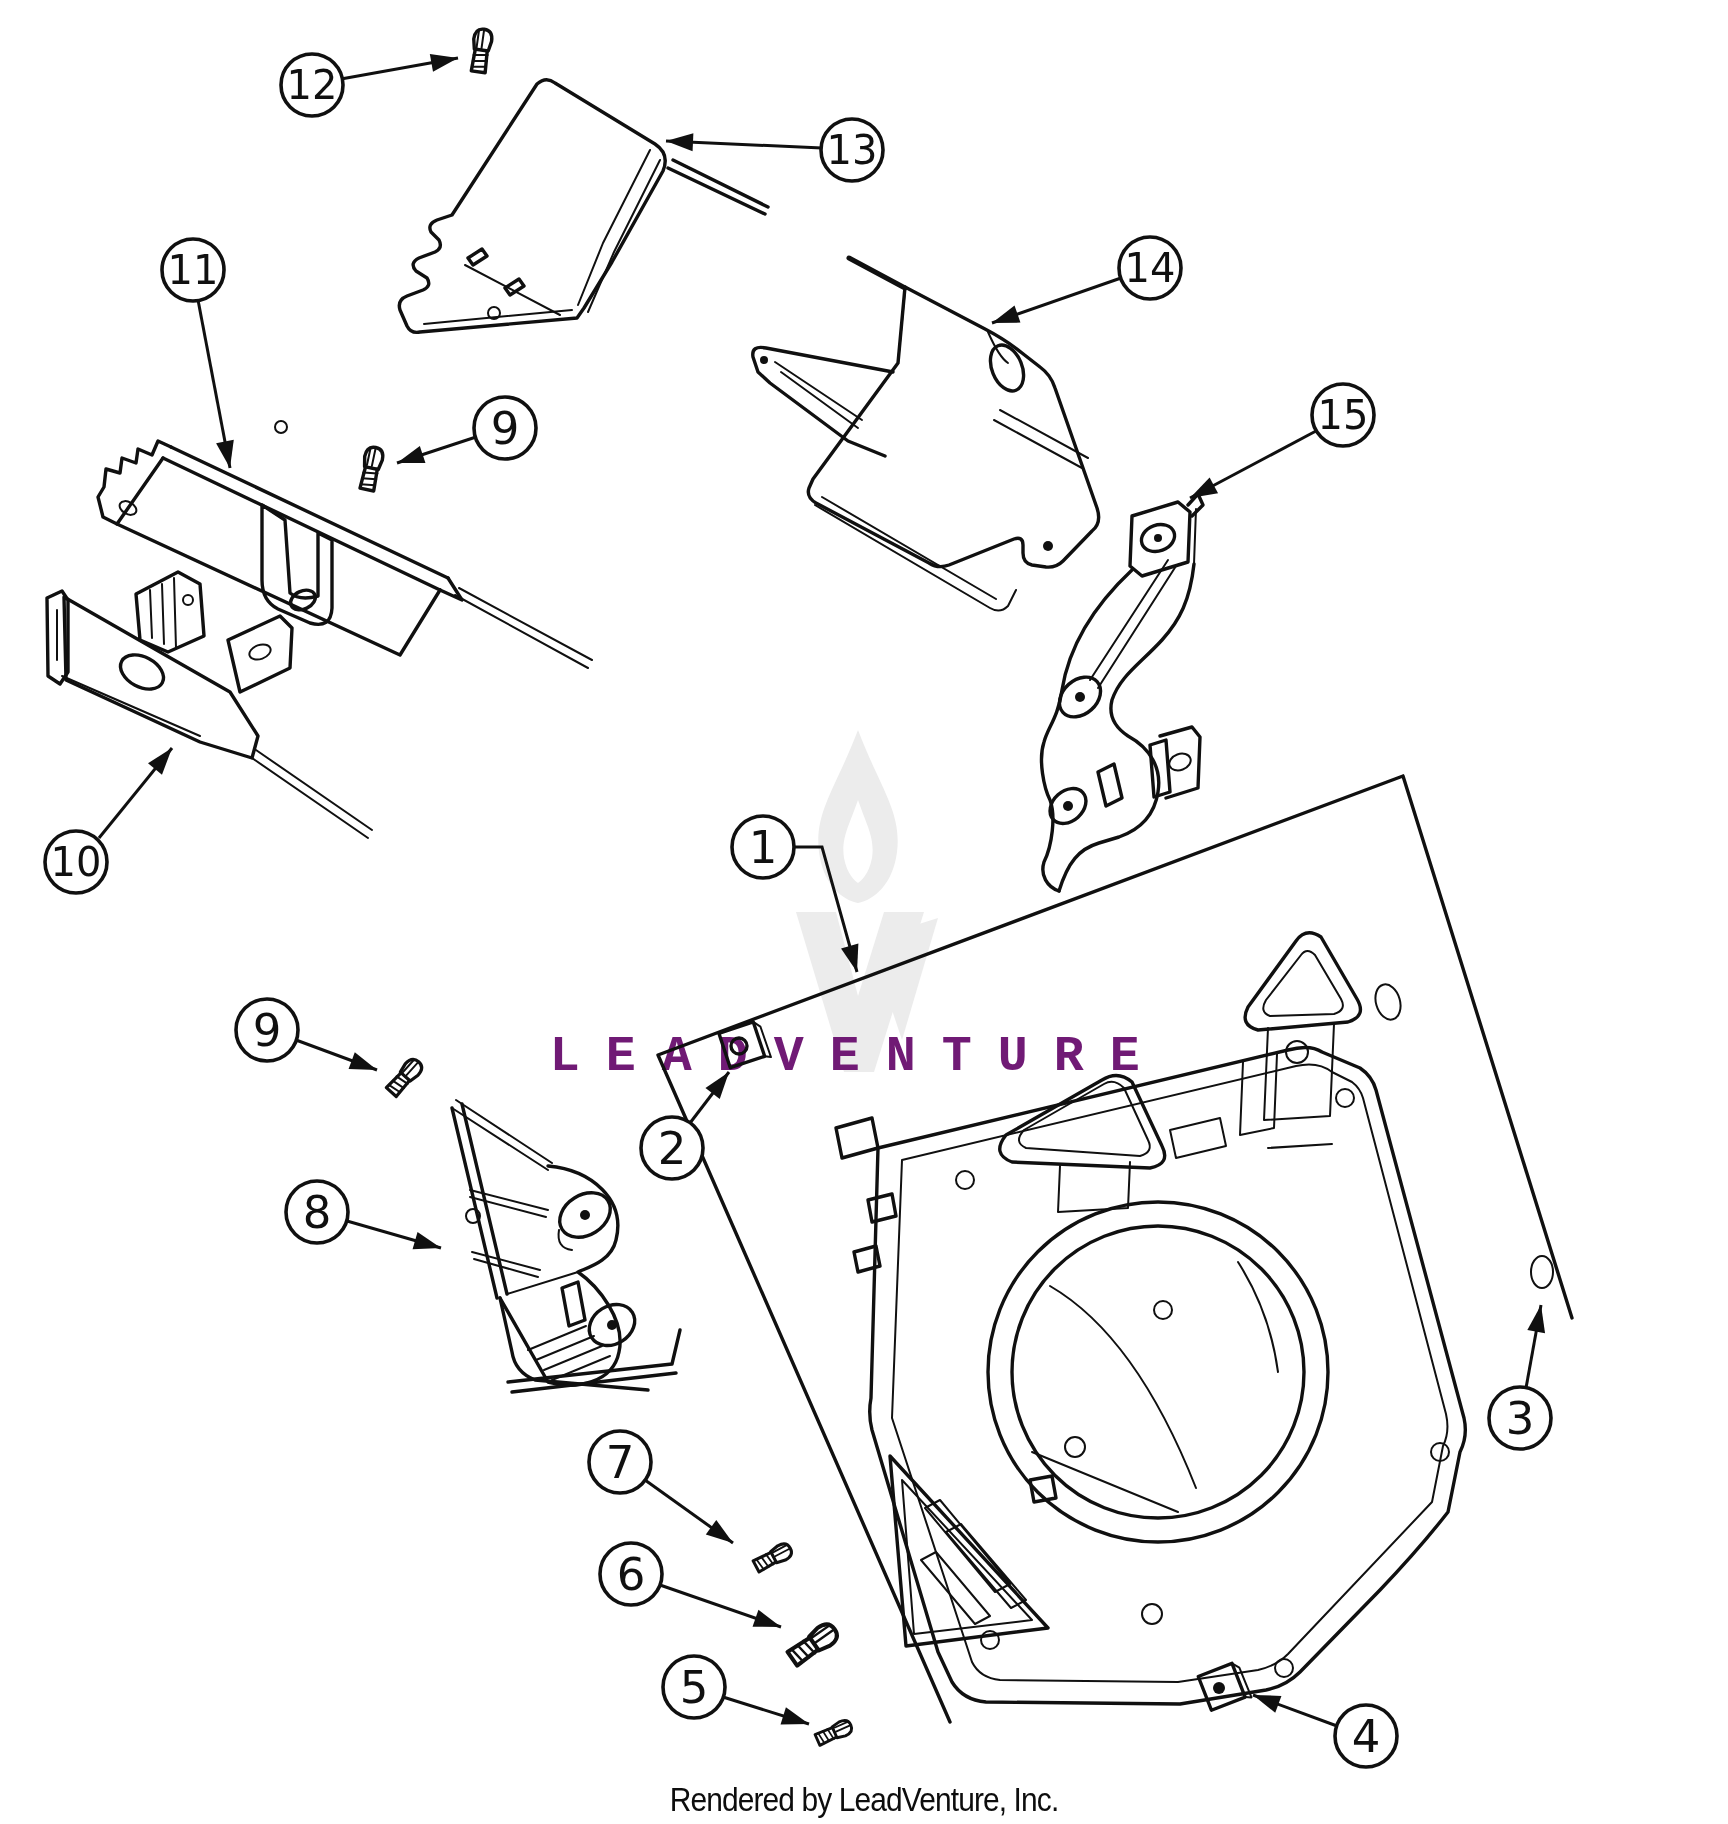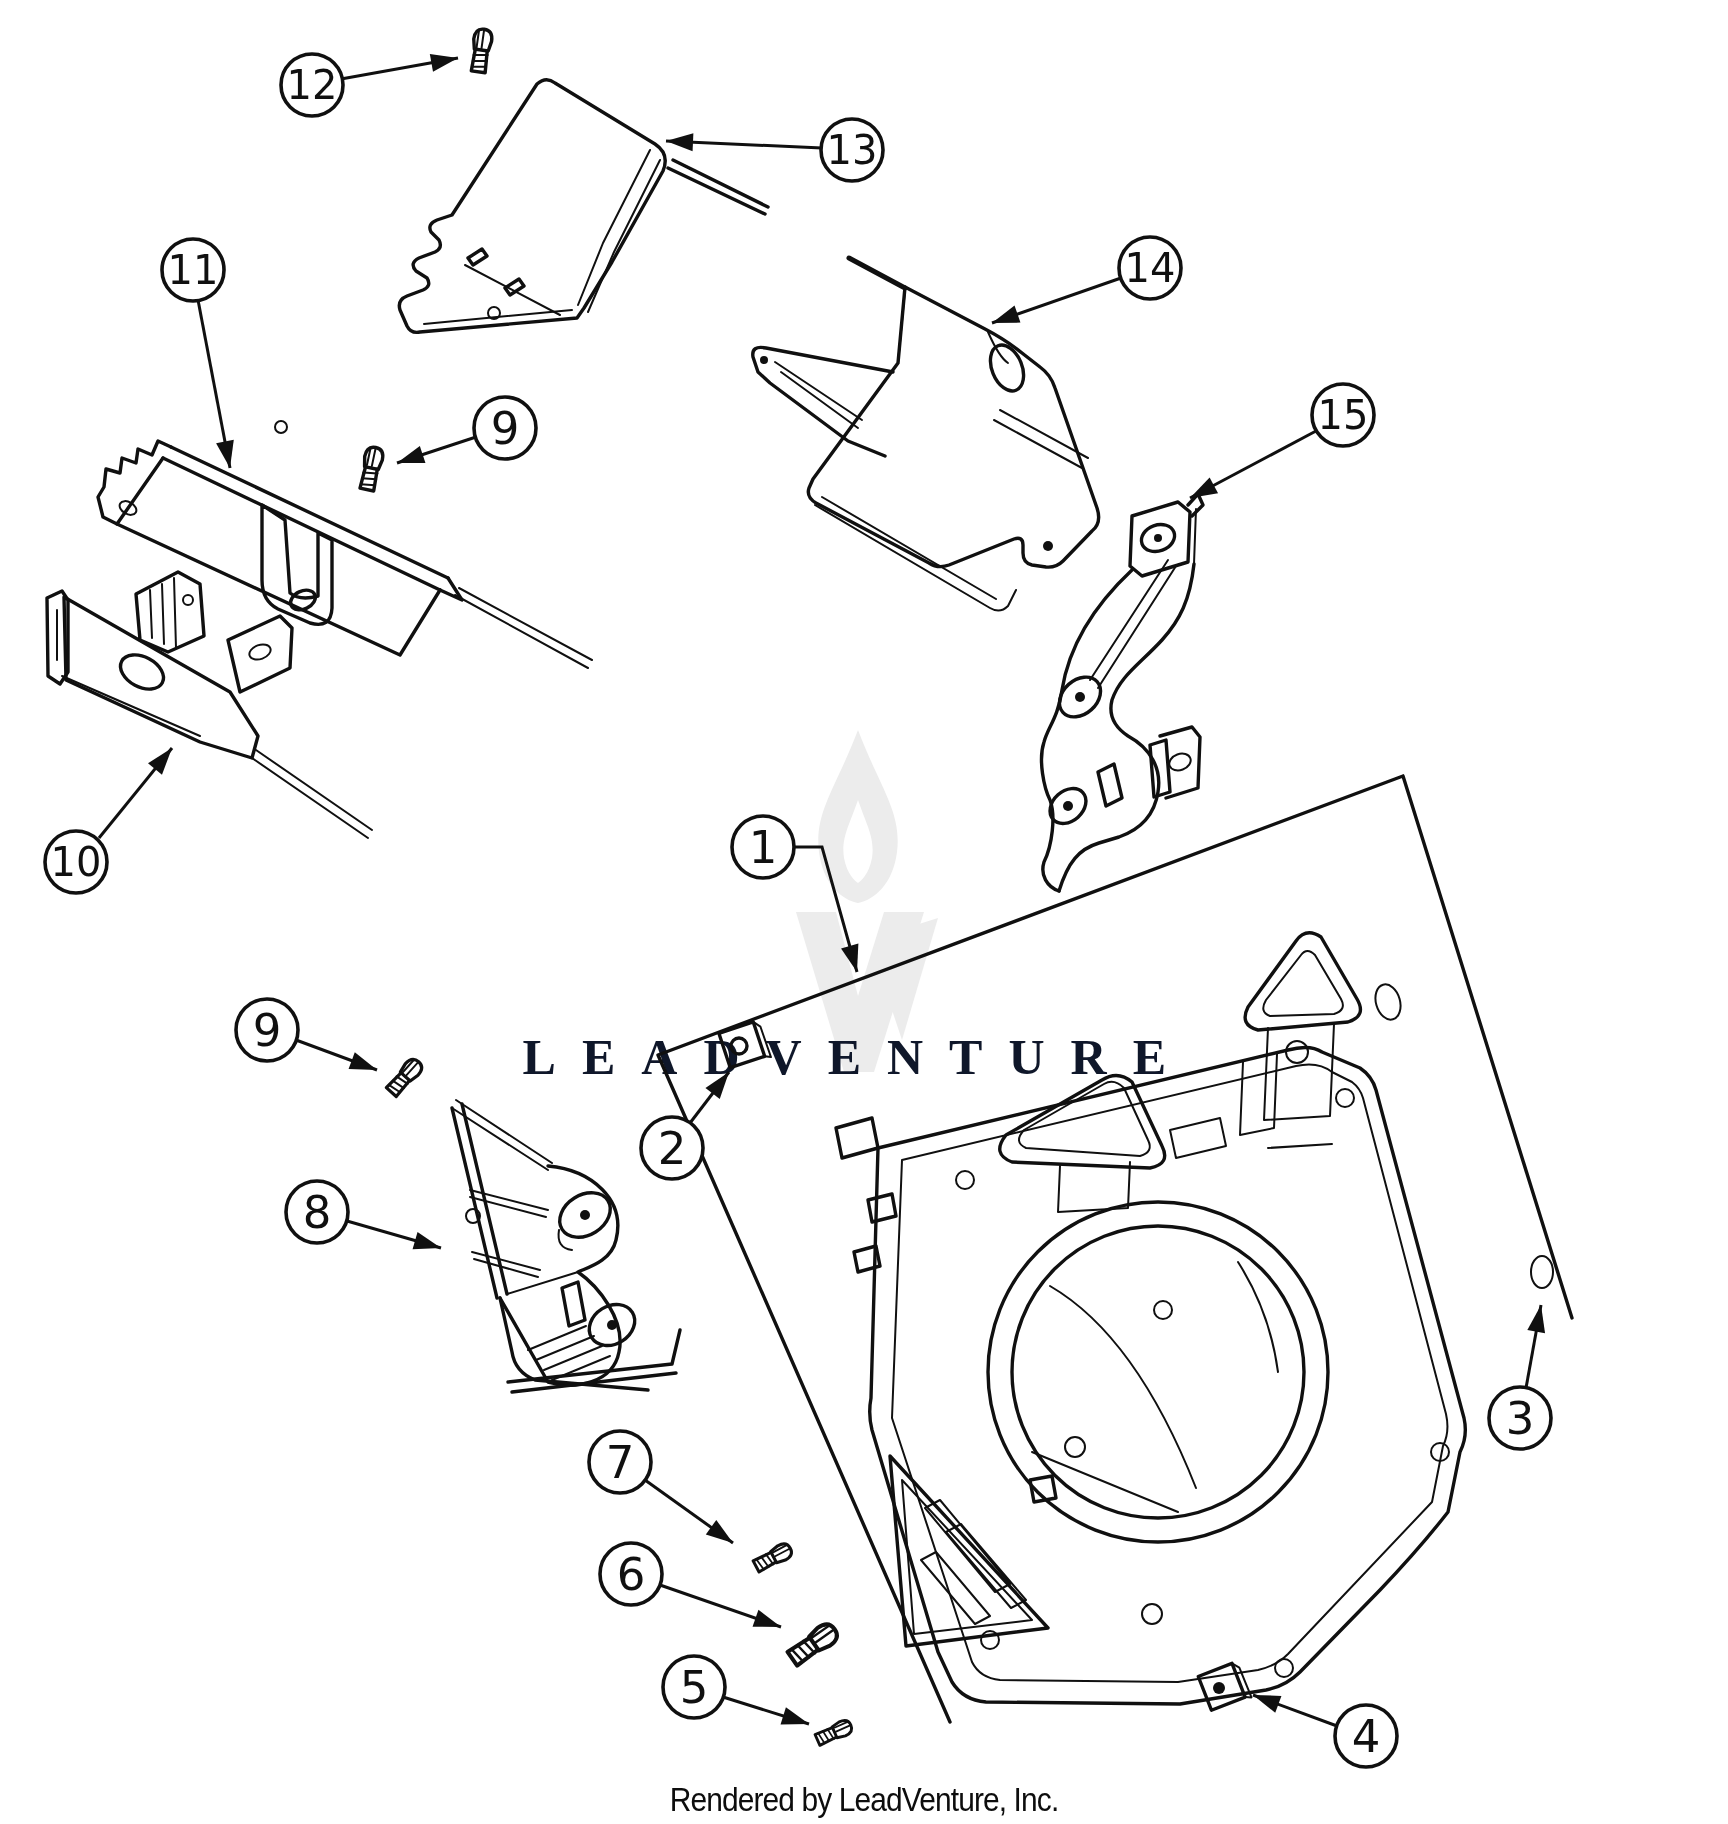--- a/index.html
+++ b/index.html
@@ -1,21 +1,21 @@
 <!DOCTYPE html>
 <html><head>
 <meta charset="utf-8">
 <style>
   html,body{margin:0;padding:0;background:#ffffff;}
   .stage{position:relative;width:1728px;height:1824px;background:#ffffff;overflow:hidden;
          font-family:"DejaVu Sans", sans-serif;}
   .wm-layer{position:absolute;inset:0;z-index:1;}
   .wm-text{position:absolute;left:50%;top:1028px;transform:translateX(-51%);
-           font-family:Liberation Serif, serif;font-weight:bold;font-size:50px;
-           letter-spacing:26px;color:#0f172a;white-space:nowrap;}
+           font-family:Liberation Mono, monospace;font-weight:bold;font-size:50px;
+           letter-spacing:26px;color:#701a75;white-space:nowrap;}
   svg.diagram{position:absolute;inset:0;z-index:2;}
   .footer{position:absolute;left:0;right:0;top:1780px;text-align:center;
           font-family:"Liberation Sans", sans-serif;font-size:34px;color:#0d0d0d;
           transform:scaleX(.88);transform-origin:center;letter-spacing:-1px;}
   
   .ln{fill:none;stroke:#101010;stroke-width:3.4;stroke-linecap:round;stroke-linejoin:round;}
   .ln-hv{fill:none;stroke:#101010;stroke-width:5;stroke-linecap:round;stroke-linejoin:round;}
   .ln-th{fill:none;stroke:#101010;stroke-width:2;stroke-linecap:round;stroke-linejoin:round;}
   .blk{fill:#101010;stroke:none;}
   .callout-circle{fill:#ffffff;stroke:#101010;stroke-width:3.6;}

